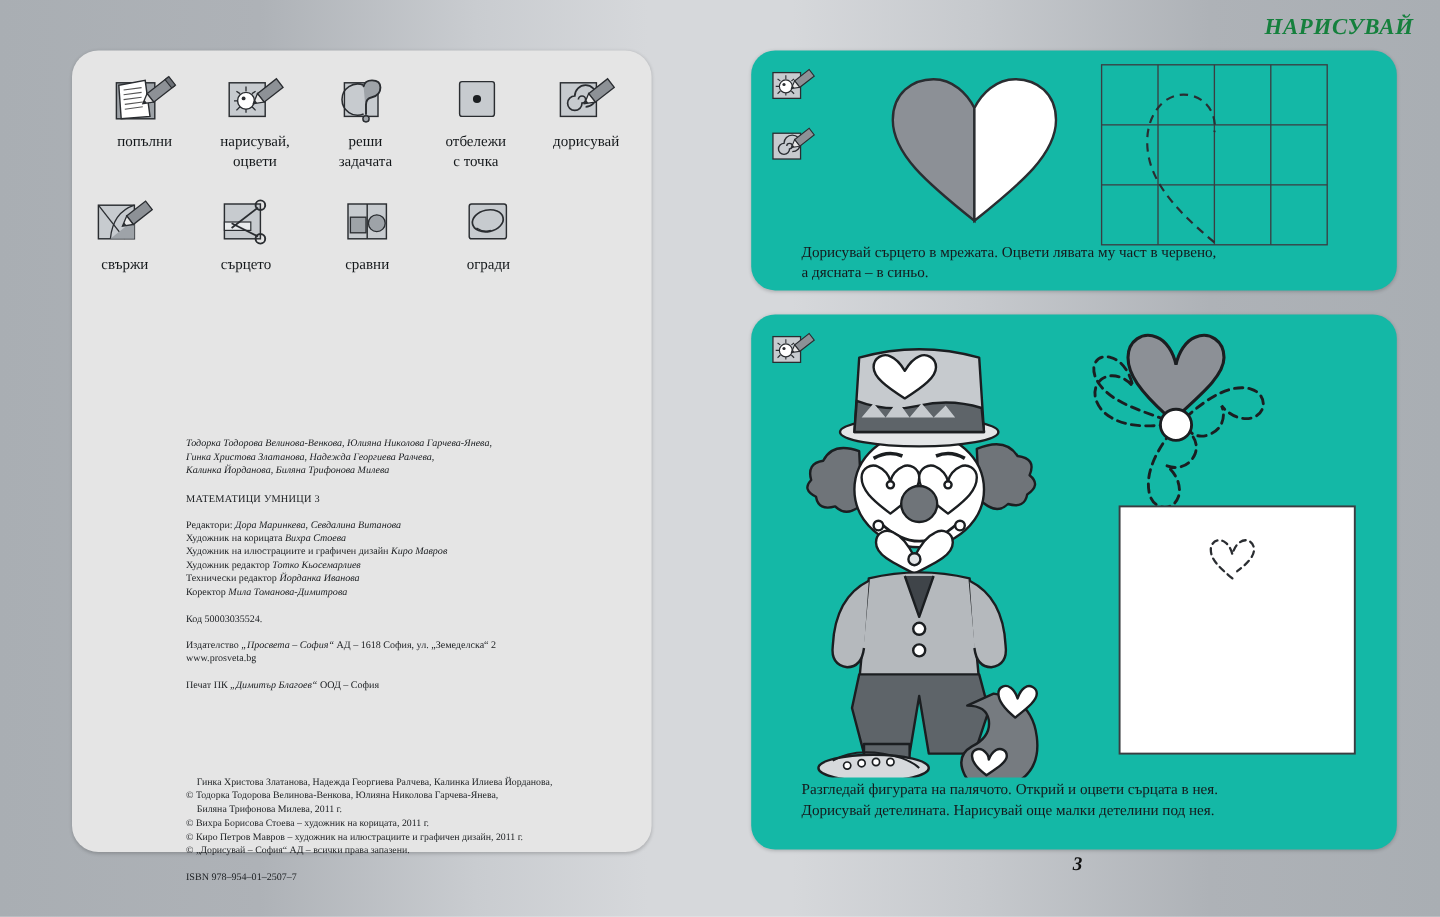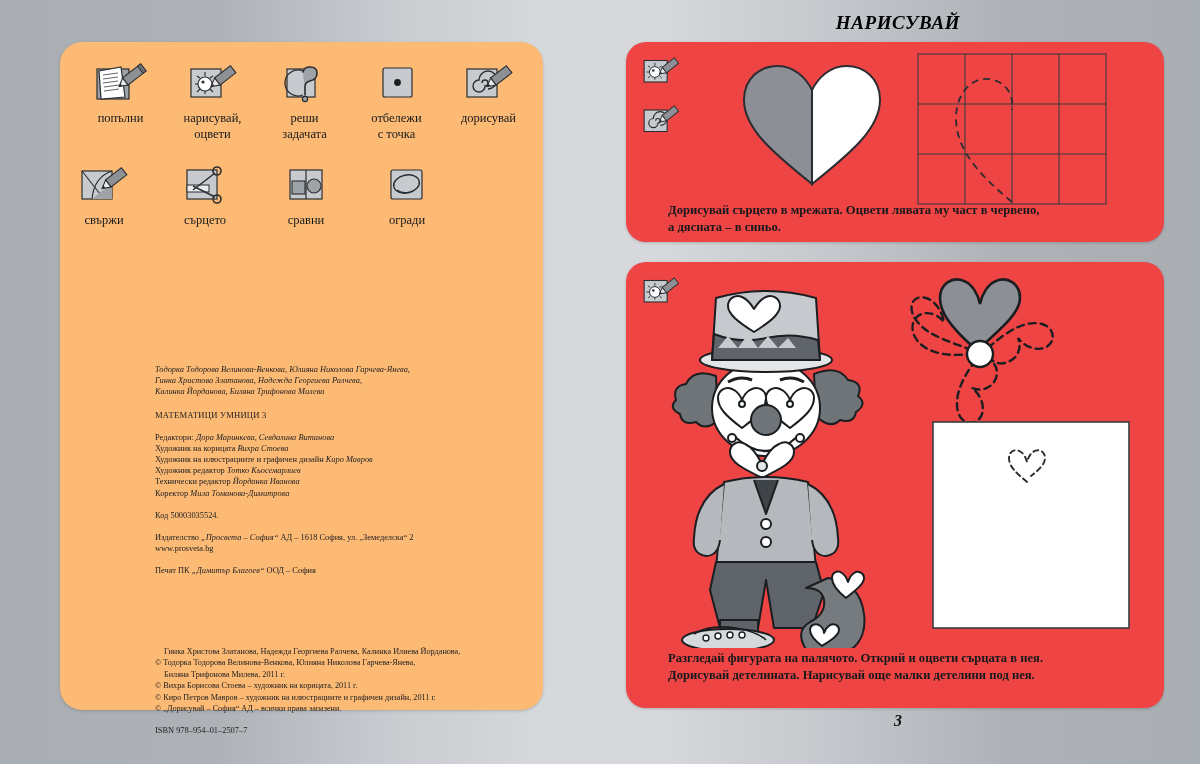--- a/index.html
+++ b/index.html
@@ -7,21 +7,21 @@
     width:1200px;height:764px;overflow:hidden;
     background:linear-gradient(to right,#a9aeb3 0%,#aeb2b7 18%,#c9ccd0 33%,#d6d8db 45%,#d6d8db 55%,#c6c9cd 68%,#aeb2b7 84%,#a9aeb3 100%);
     font-family:"Liberation Serif",serif;
     position:relative;
   }
   .page{position:absolute;}
 
   
   #left-page{
     left:60px;top:42px;width:483px;height:668px;
-    background:#fdba74;border-radius:22px;
+    background:#e5e5e5;border-radius:22px;
     box-shadow:0 1px 3px rgba(0,0,0,.18);
   }
   .legend{position:absolute;left:0;top:12px;width:483px;}
   .legend-row{display:flex;justify-content:center;align-items:flex-start;}
   .legend-row.r1{padding-left:6px;}
   .legend-item{width:92px;text-align:center;}
   .legend-item.r2{width:96px;}
   .icon-box{height:56px;display:flex;align-items:center;justify-content:center;}
   .legend-label{font-size:12.5px;line-height:16px;color:#15191c;}
 
@@ -32,27 +32,26 @@
   .credits .ital{font-style:italic;}
   .credits .ttl{font-size:8.6px;line-height:12px;letter-spacing:.2px;}
   .copy{position:absolute;left:95px;top:604px;width:380px;color:#1a1d20;}
   .copy .line{font-size:8.2px;line-height:11.4px;white-space:nowrap;}
   .copy .ind{padding-left:9px;}
   .isbn{margin-top:12px;font-size:8.4px;}
 
   
   #right-page{left:618px;top:0;width:560px;height:764px;}
   .rp-header{
-    position:absolute;left:0;top:12px;width:560px;text-align:center;
-    font-style:italic;font-weight:bold;font-size:19px;letter-spacing:.6px;color:#000000;
+    position:absolute;left:0;top:12px;width:560px;text-align:right;
+    font-style:italic;font-weight:bold;font-size:19px;letter-spacing:.6px;color:#15803d;
   }
   .panel{
-    position:absolute;left:8px;background:#ef4444;border-radius:20px;
+    position:absolute;left:8px;background:#14b8a6;border-radius:20px;
     box-shadow:0 1px 3px rgba(0,0,0,.18);
-    font-weight:bold;
   }
   #panel-1{top:42px;width:538px;height:200px;}
   #panel-2{top:262px;width:538px;height:446px;}
   .panel-icons{position:absolute;left:12px;top:10px;}
   .panel-icons .ic{margin-bottom:4px;}
   .panel-caption{
     position:absolute;font-size:12.6px;line-height:17px;color:#15191c;
   }
   #cap-1{left:42px;top:160px;width:480px;}
   #cap-2{left:42px;top:388px;width:480px;}

